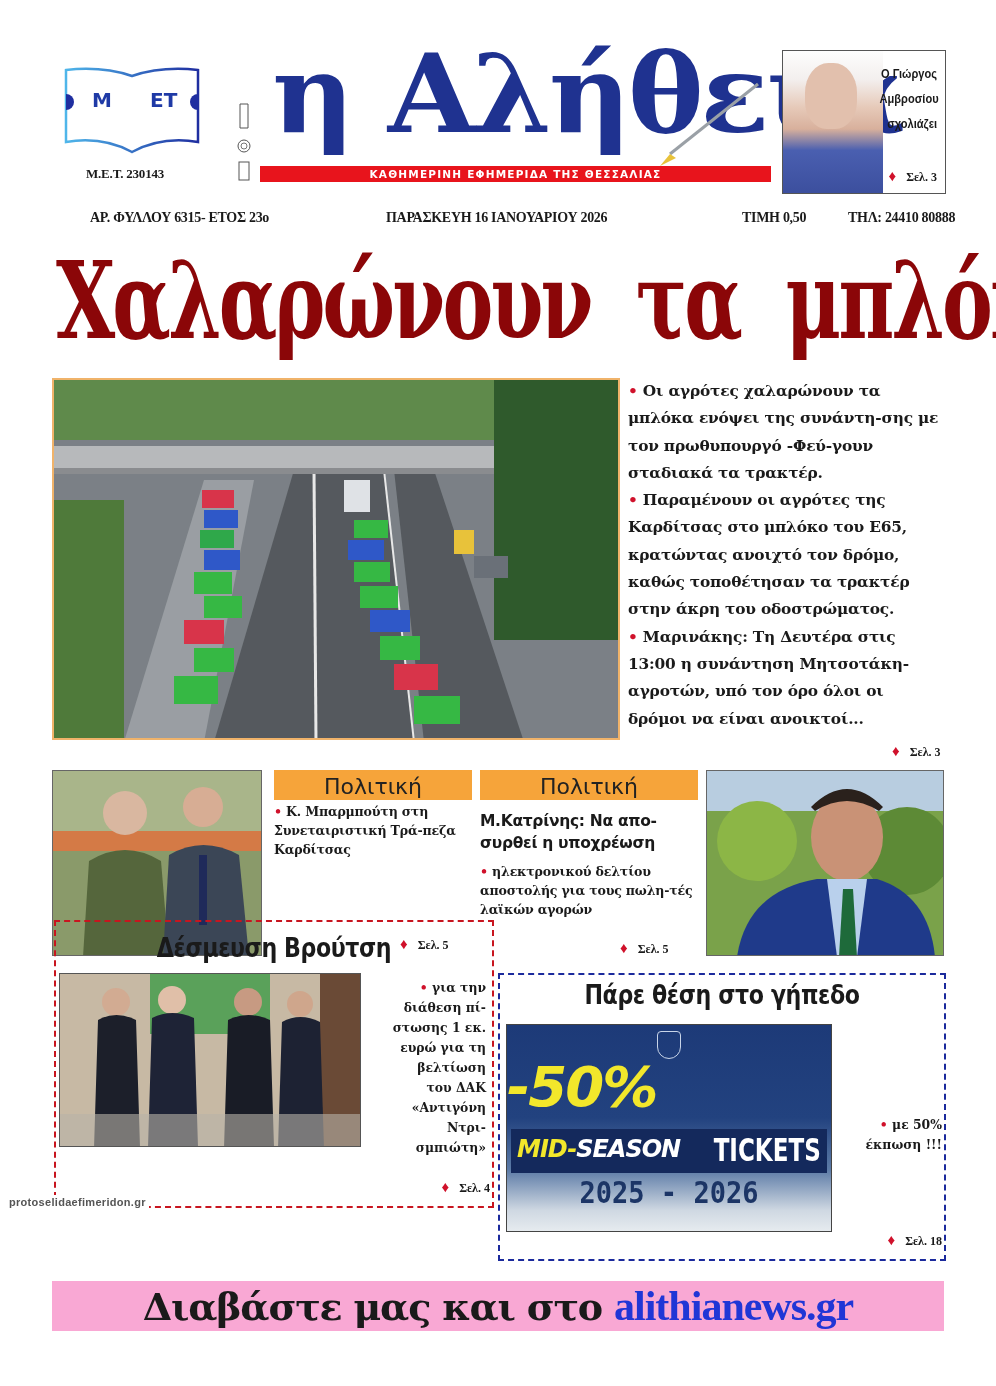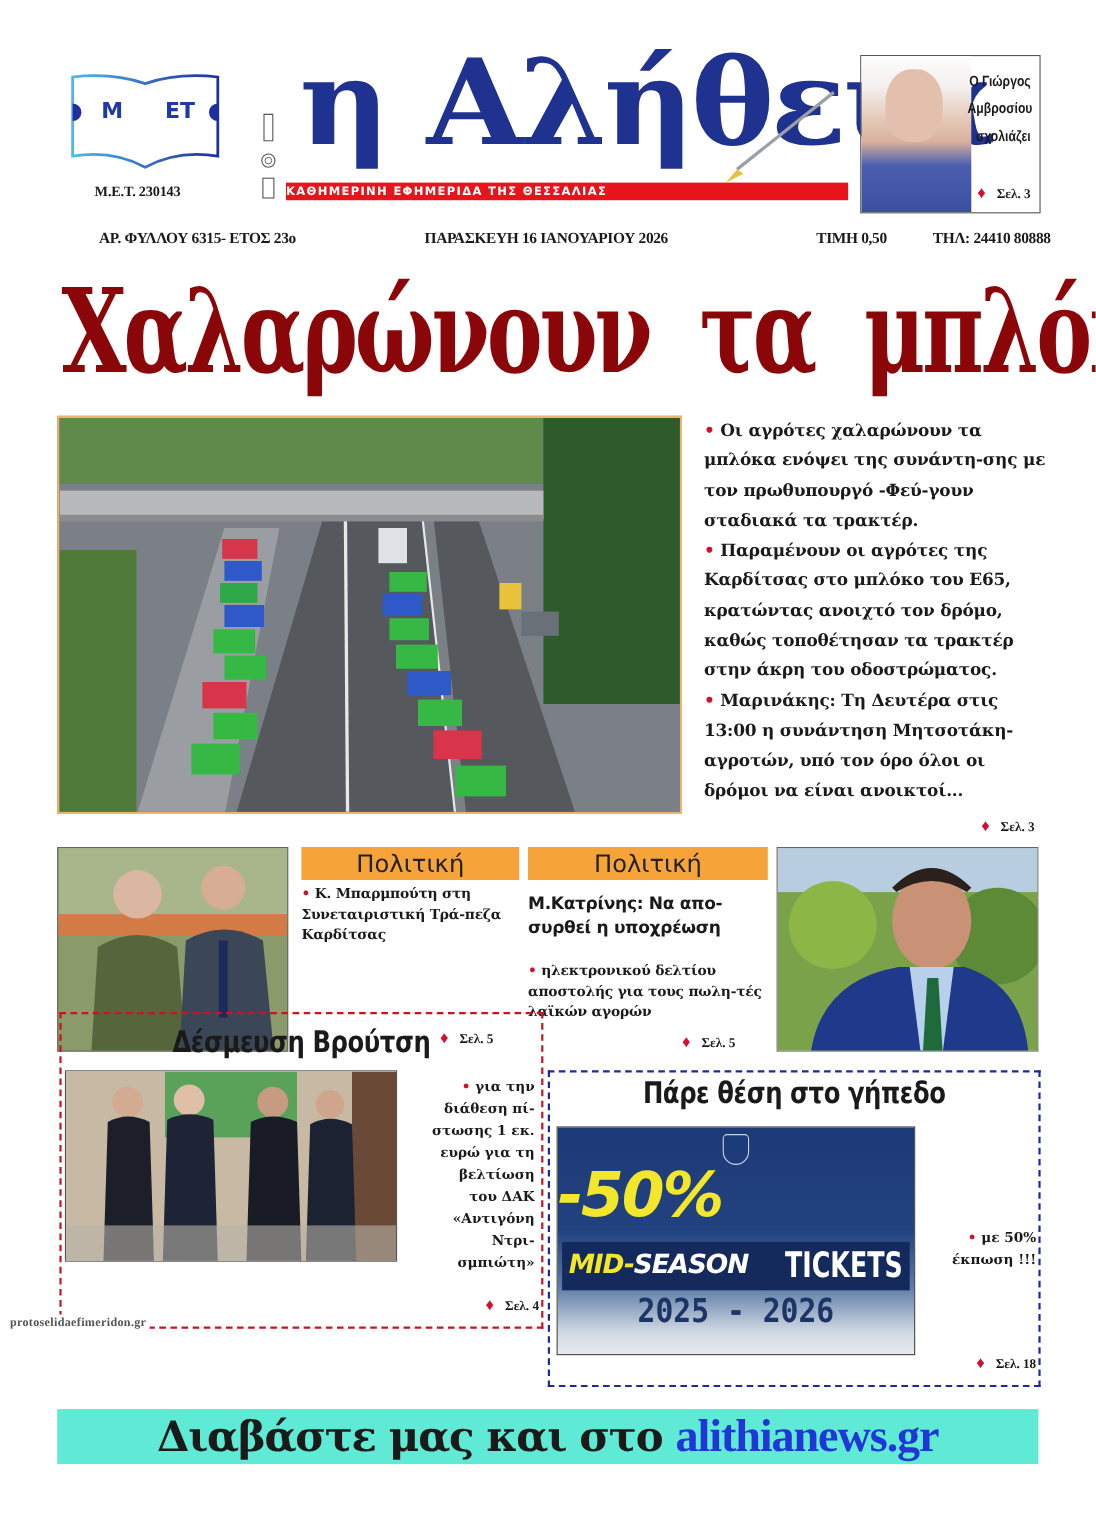--- a/index.html
+++ b/index.html
@@ -9,40 +9,40 @@
   
   .met-logo { left: 62px; top: 66px; width: 140px; height: 90px; }
   .met-book { position: absolute; left: 0; top: 0; width: 140px; height: 88px; }
   .met-letter { position: absolute; top: 22px; font-family: "DejaVu Sans", sans-serif; font-weight: bold; font-size: 20px; color: #1f3aa6; }
   .met-code { left: 86px; top: 166px; font-family: "Liberation Serif", serif; font-weight: bold; font-size: 13px; letter-spacing: -0.2px; }
 
   
   .cert-icons { left: 237px; top: 102px; width: 14px; height: 80px; }
   .masthead-title { left: 272px; top: 40px; font-family: "DejaVu Serif", serif; font-weight: bold; font-size: 108px; color: #1f3290; letter-spacing: -3px; line-height: 1; transform: scaleX(1.05); transform-origin: left; }
   .pen { left: 630px; top: 80px; width: 130px; height: 90px; }
-  .masthead-bar { left: 260px; top: 166px; width: 511px; height: 16px; background: #e8141c; color: #ffffff; font-family: "DejaVu Sans", sans-serif; font-size: 10.5px; font-weight: bold; text-align: left; line-height: 16px; letter-spacing: 1.2px; }
+  .masthead-bar { left: 260px; top: 166px; width: 511px; height: 16px; background: #e8141c; color: #ffffff; font-family: "DejaVu Sans", sans-serif; font-size: 10.5px; font-weight: bold; text-align: center; line-height: 16px; letter-spacing: 1.2px; }
 
   
   .columnist { left: 782px; top: 50px; width: 164px; height: 144px; border: 1.5px solid #555; overflow: hidden; }
   .columnist-photo { position: absolute; left: 0; top: 0; width: 100px; height: 142px; background: linear-gradient(180deg,#fdfdfd 0%,#f3efee 20%,#e6c9b8 40%,#d8b09c 55%,#4a5fb0 70%,#3c4f9e 100%); }
   .columnist-head { position: absolute; left: 22px; top: 12px; width: 52px; height: 66px; border-radius: 45% 45% 42% 42%; background: #e2c0ad; }
   .columnist-text { position: absolute; right: 8px; top: 10px; width: 70px; text-align: right; font-family: "Liberation Sans", sans-serif; font-weight: bold; font-size: 13.5px; line-height: 25px; transform: scaleX(0.82); transform-origin: right; }
   .columnist-page { position: absolute; right: 8px; bottom: 8px; font-family: "Liberation Serif", serif; font-weight: bold; font-size: 12px; }
 
   
   .info { top: 210px; font-family: "Liberation Serif", serif; font-weight: bold; font-size: 14px; letter-spacing: -0.3px; white-space: nowrap; margin-left: 24px; }
 
   
   .headline { left: 56px; top: 248px; width: 890px; font-family: "DejaVu Serif", serif; font-weight: bold; font-size: 106px; color: #8b0608; line-height: 1; letter-spacing: -4px; white-space: nowrap; transform: scaleX(0.72); transform-origin: left top; word-spacing: 30px; }
 
   
   .main-photo { left: 52px; top: 378px; width: 568px; height: 362px; border: 2px solid #f0b36a; overflow: hidden; background: #6a6f74; }
 
   
-  .lead { left: 628px; top: 378px; width: 318px; font-family: "DejaVu Serif", serif; font-weight: bold; font-size: 15.4px; line-height: 27.3px; letter-spacing: -0.2px; margin-left: 12px; }
+  .lead { left: 628px; top: 378px; width: 318px; font-family: "DejaVu Serif", serif; font-weight: bold; font-size: 15.4px; line-height: 27.3px; letter-spacing: -0.2px; }
   .lead p { margin: 0; }
   .bullet { color: #d0112b; }
   .page-ref { font-family: "Liberation Serif", serif; font-weight: bold; font-size: 12px; white-space: nowrap; }
   .diamond { color: #d0112b; font-size: 15px; margin-right: 10px; }
 
   
   .photo-box { border: 1.5px solid #666; overflow: hidden; }
   .category-tab { height: 30px; background: #f6a43a; font-family: "DejaVu Sans", sans-serif; font-size: 22px; color: #222; text-align: center; line-height: 34px; font-weight: normal; }
   .story-head { font-family: "DejaVu Sans", sans-serif; font-weight: bold; font-size: 15.5px; line-height: 22px; letter-spacing: -0.3px; }
   .story-body { font-family: "DejaVu Serif", serif; font-weight: bold; font-size: 12.6px; line-height: 19px; letter-spacing: -0.2px; }
@@ -58,24 +58,24 @@
   .ad { left: 506px; top: 1024px; width: 326px; height: 208px; border: 1px solid #444; overflow: hidden; background: linear-gradient(180deg,#1d3a78 0%,#22427f 45%,#5b7aa6 70%,#cfd8e2 90%,#e6ebef 100%); }
   .ad-percent { position: absolute; left: 0; right: 0; top: 34px; text-align: left; font-family: "DejaVu Sans", sans-serif; font-weight: bold; font-style: italic; font-size: 56px; color: #f2e72b; letter-spacing: -2px; line-height: 1; }
   .ad-band { position: absolute; left: 4px; right: 4px; top: 104px; height: 44px; background: #14295c; }
   .ad-mid { position: absolute; left: 10px; top: 110px; font-family: "DejaVu Sans", sans-serif; font-weight: bold; font-style: italic; font-size: 24px; color: #f2e72b; letter-spacing: -1px; }
   .ad-season { color: #ffffff; }
   .ad-tickets { position: absolute; right: 10px; top: 106px; font-family: "DejaVu Sans", sans-serif; font-weight: bold; font-size: 32px; color: #ffffff; transform: scaleX(0.72); transform-origin: right; letter-spacing: 0px; }
   .ad-years { position: absolute; left: 0; right: 0; top: 150px; text-align: center; font-family: "DejaVu Sans Mono", monospace; font-weight: bold; font-size: 30px; color: #1c3566; transform: scaleX(0.9); }
   .ad-club { position: absolute; left: 150px; top: 6px; width: 24px; height: 28px; border: 1.5px solid #c8d4e8; border-radius: 4px 4px 12px 12px; }
 
   
-  .watermark { left: 6px; top: 1195px; background: #ffffff; padding: 1px 3px; font-family: Liberation Serif, serif; font-weight: bold; font-size: 11px; color: #555; letter-spacing: 0.3px; }
-
-  
-  .footer-bar { left: 52px; top: 1281px; width: 892px; height: 50px; background: #5eead4; text-align: center; font-family: "DejaVu Serif", serif; font-weight: bold; font-size: 38px; line-height: 50px; letter-spacing: -1.2px; white-space: nowrap; }
+  .watermark { left: 6px; top: 1195px; background: #ffffff; padding: 1px 3px; font-family: Liberation Sans, sans-serif; font-weight: bold; font-size: 11px; color: #555; letter-spacing: 0.3px; }
+
+  
+  .footer-bar { left: 52px; top: 1281px; width: 892px; height: 50px; background: #f9a8d4; text-align: center; font-family: "DejaVu Serif", serif; font-weight: bold; font-size: 38px; line-height: 50px; letter-spacing: -1.2px; white-space: nowrap; }
   .footer-bar .site { color: #2036d6; font-family: "Liberation Serif", serif; font-size: 42px; letter-spacing: -1px; }
 </style>
 </head>
 <body>
 
 <div class="abs met-logo">
   <svg class="met-book" viewBox="0 0 140 88">
     <defs>
       <linearGradient id="bk" x1="0" x2="1">
         <stop offset="0" stop-color="#4fb6ea"></stop>
@@ -193,21 +193,21 @@
   <div class="category-tab">Πολιτική</div>
   <div class="story-body" style="margin-top:2px"><span class="bullet">• </span><span>Κ. Μπαρμπούτη στη Συνεταιριστική Τρά-πεζα Καρδίτσας</span></div>
 </div>
 <div class="abs page-ref" style="left:400px; top:936px">
   <span class="diamond">♦</span><span>Σελ. 5</span>
 </div>
 
 <div class="abs" style="left:480px; top:770px; width:218px;">
   <div class="category-tab">Πολιτική</div>
   <div class="story-head" style="margin-top:10px">Μ.Κατρίνης: Να απο-συρθεί η υποχρέωση</div>
-  <div class="story-body" style="margin-top:18px"><span class="bullet">• </span><span>ηλεκτρονικού δελτίου αποστολής για τους πωλη-τές λαϊκών αγορών</span></div>
+  <div class="story-body" style="margin-top:8px"><span class="bullet">• </span><span>ηλεκτρονικού δελτίου αποστολής για τους πωλη-τές λαϊκών αγορών</span></div>
 </div>
 <div class="abs page-ref" style="left:620px; top:940px">
   <span class="diamond">♦</span><span>Σελ. 5</span>
 </div>
 
 <div class="abs photo-box" style="left:706px; top:770px; width:238px; height:186px;">
   <svg width="238" height="186" viewBox="0 0 238 186">
     <rect width="238" height="186" fill="#7aa24a"></rect>
     <rect x="0" y="0" width="238" height="40" fill="#b8cde0"></rect>
     <circle cx="50" cy="70" r="40" fill="#8cb646"></circle>

